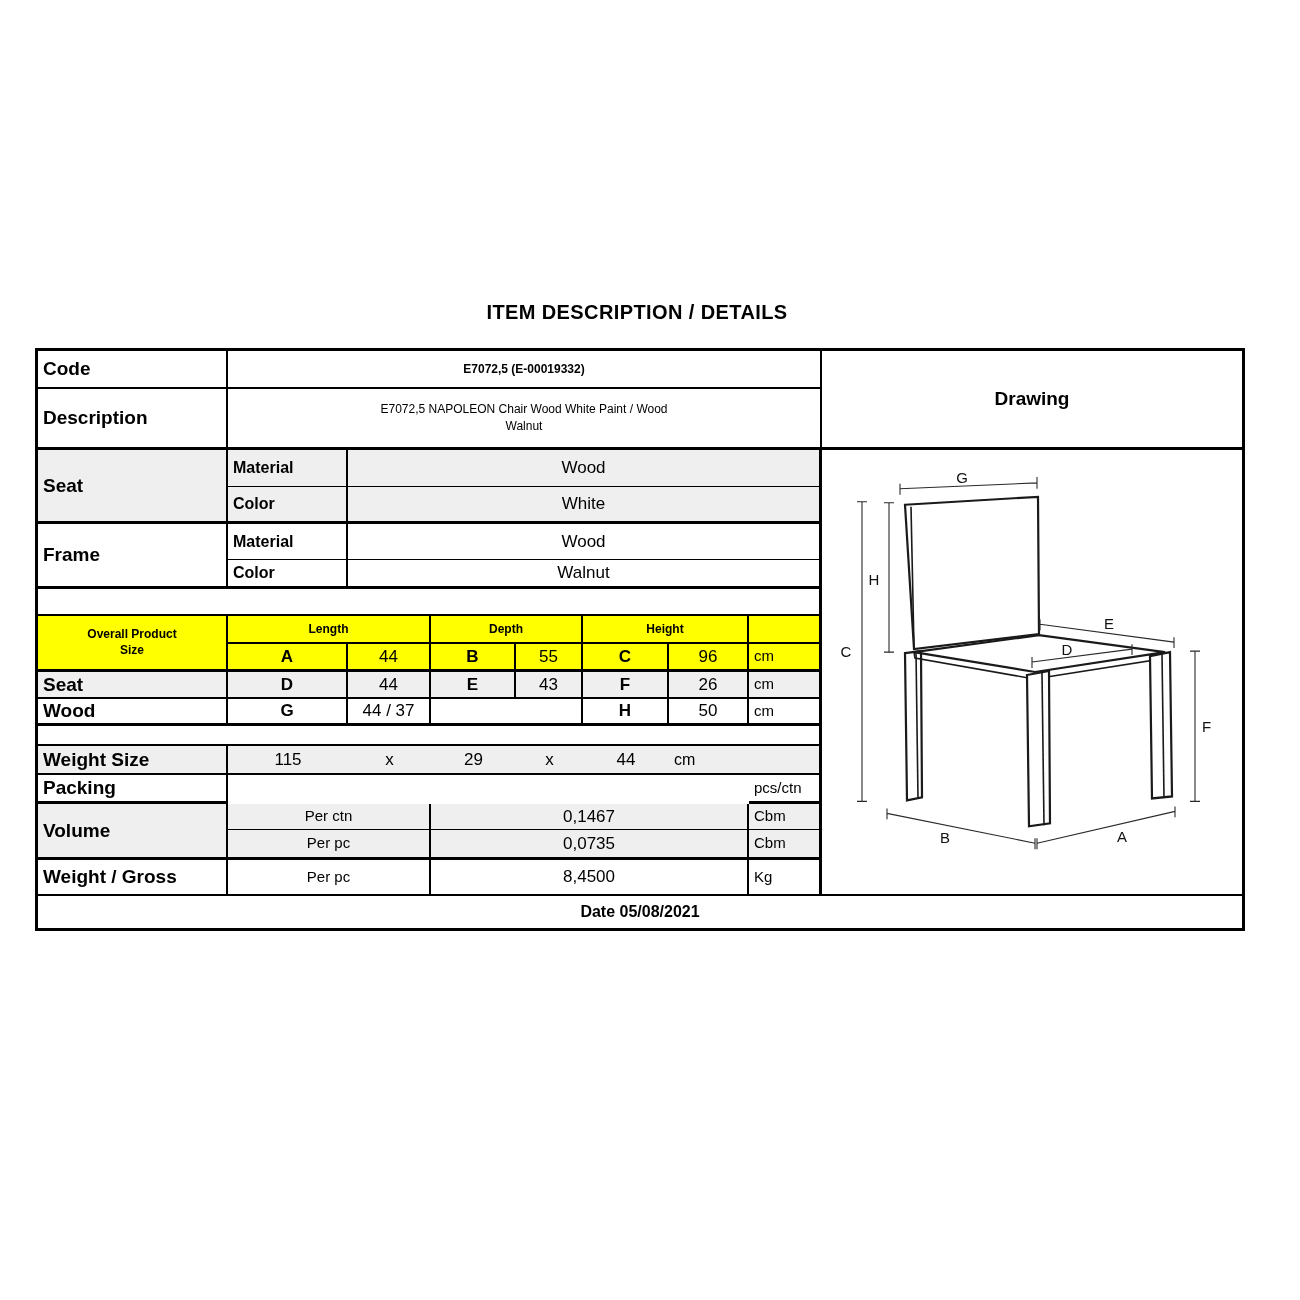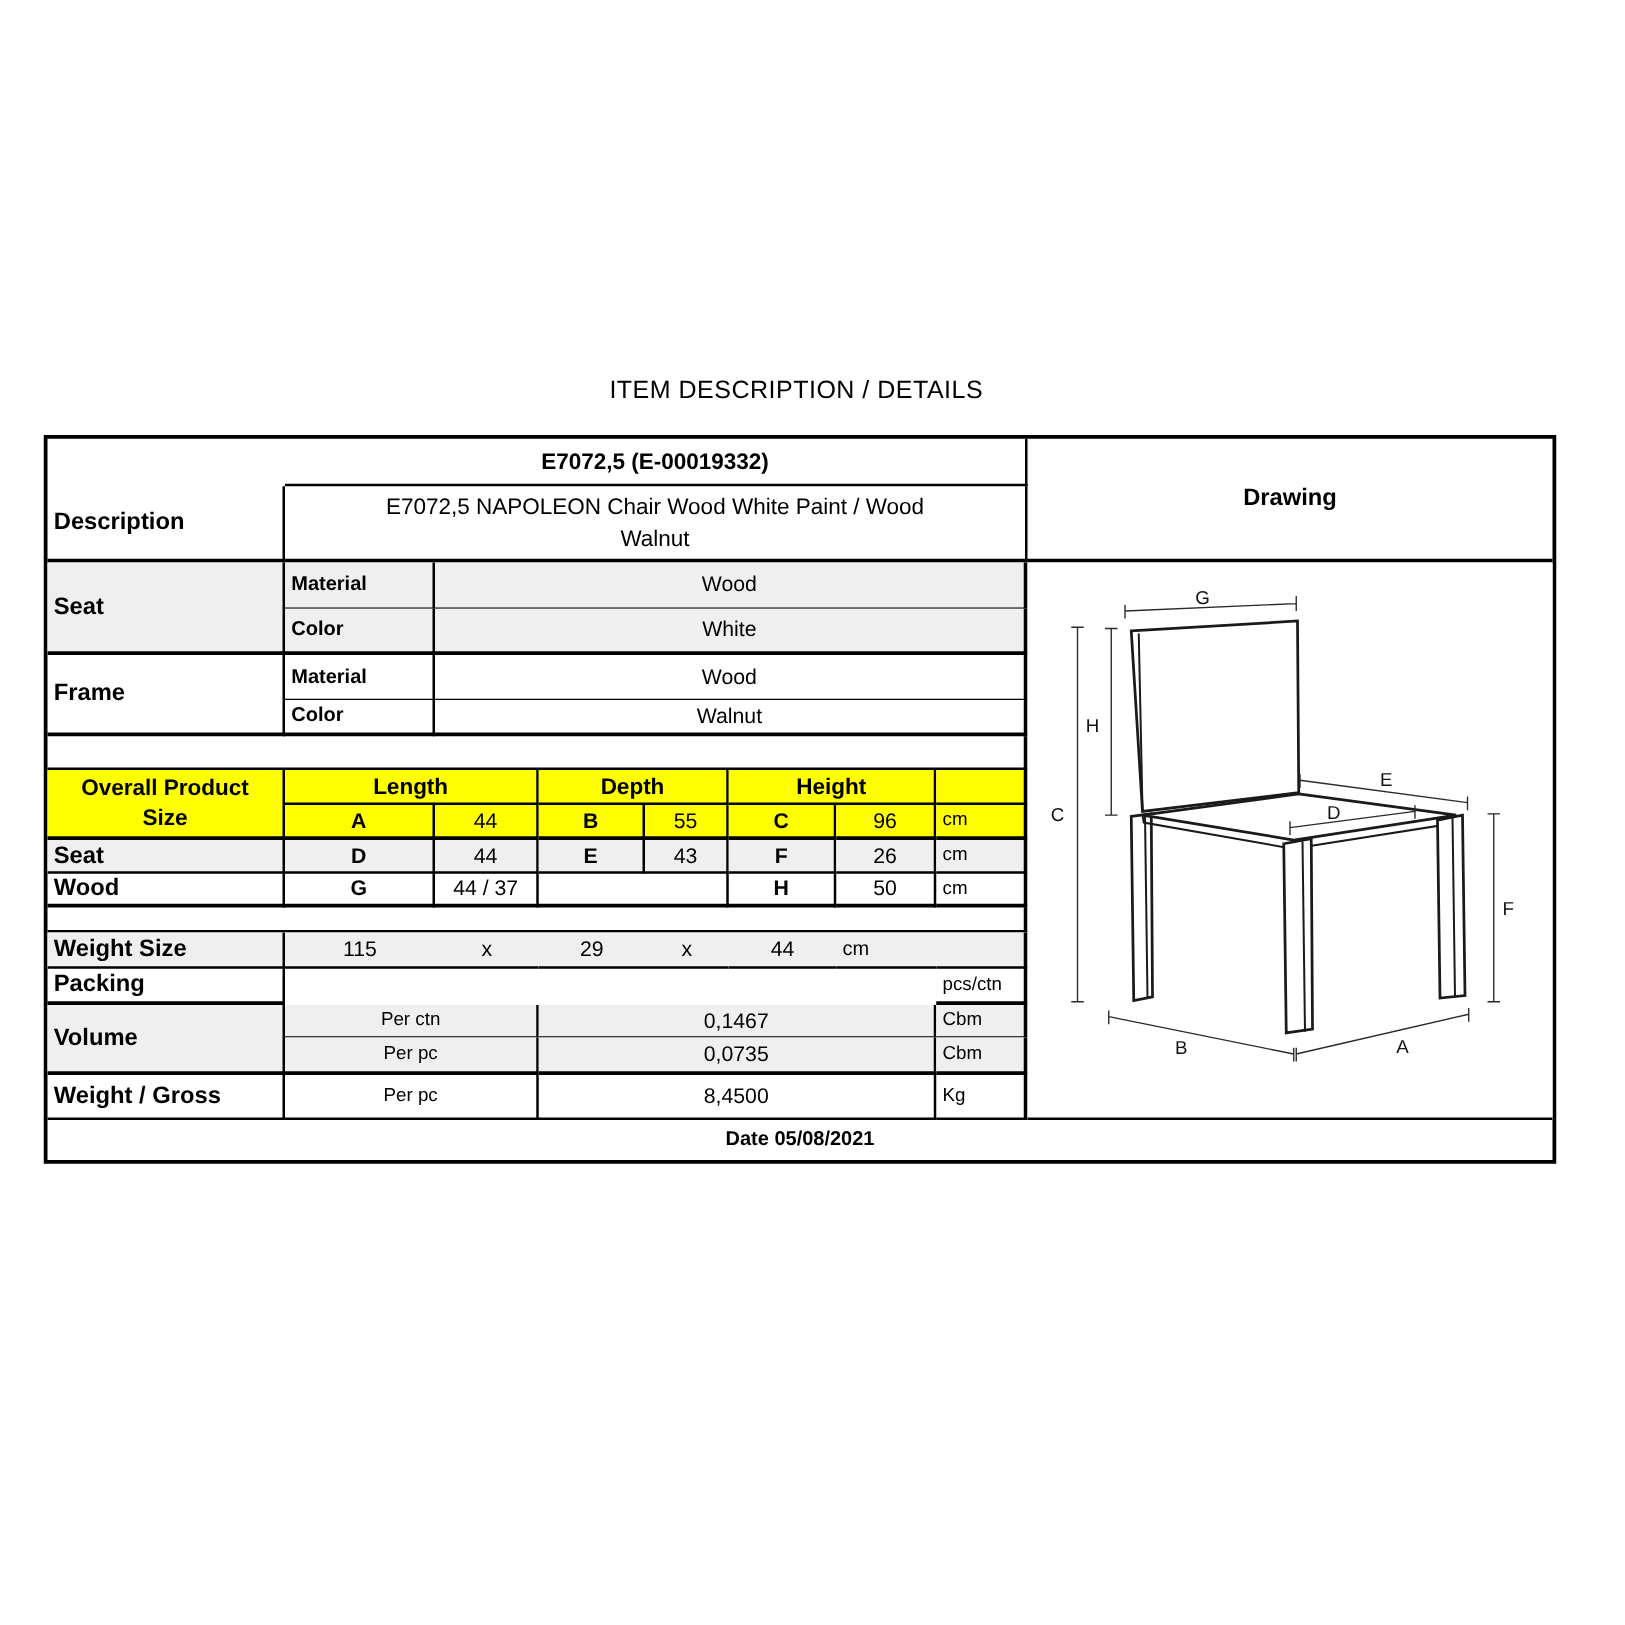--- a/index.html
+++ b/index.html
@@ -1,48 +1,49 @@
 <!DOCTYPE html>
 <html><head>
 <meta charset="utf-8">
 <style>
   html,body{margin:0;padding:0}
   body{width:1300px;height:1300px;background:#ffffff;position:relative;
        font-family:"Liberation Sans",sans-serif;color:#000}
   .title{position:absolute;left:35px;top:301px;width:1204px;text-align:center;
-         font-size:20px;font-weight:400;letter-spacing:.4px}
+         font-size:20px;font-weight:700;letter-spacing:.4px}
   .sheet{position:absolute;left:35px;top:348px;display:grid;background:#fff;
          grid-template-columns:190px 120px 83px 85px 67px 86px 80px 73px 420px;
          grid-template-rows:38px 61px 37px 37px 36px 29px 27px 28px 28px 27px 27px 20px 29px 29px 26px 30px 36px 32px;
          border:3px solid #000}
   .c{display:flex;align-items:center;justify-content:center;text-align:center;
      border-right:2px solid #000;border-bottom:2px solid #000;box-sizing:border-box;
      font-size:17px;line-height:1.25;overflow:hidden}
   .left{justify-content:flex-start;text-align:left;padding-left:5px}
   .bold{font-weight:700}
   .bb0{border-bottom:none}.bb1{border-bottom-width:1px}.bb3{border-bottom-width:3px}
   .br0{border-right:none}.br3{border-right-width:3px}
   .gray{background:#efefef}
   .yellow{background:#ffff00}
-  .f15{font-size:15px}.f16{font-size:16px}.f18{font-size:18px}.f19{font-size:19px}
+  .f15{font-size:15px}.f16{font-size:16px}.f18{font-size:12px}.f19{font-size:19px}
   .prewrap{white-space:pre-line}
   .dcell{position:relative;border-bottom:2px solid #000;box-sizing:border-box;background:#fff}
   .dcell svg{display:block}
   svg text{font-family:"Liberation Sans",sans-serif;font-size:15px;fill:#111}
   svg .ln{stroke:#1a1a1a;stroke-width:2.2;fill:#fff}
   svg .thin{stroke:#1a1a1a;stroke-width:1.6;fill:none}
   svg .dim{stroke:#2a2a2a;stroke-width:1.1;fill:none}
 </style>
 </head>
 <body>
 
 <div class="title">ITEM DESCRIPTION / DETAILS</div>
 
 <div class="sheet">
 
+  <div class="c left f19 bold" style="grid-area:1/1/2/2">Code</div>
   <div class="c f18 bold" style="grid-area:1/2/2/9">E7072,5 (E-00019332)</div>
   <div class="c left f19 bold bb3" style="grid-area:2/1/3/2">Description</div>
 
   <div class="c f19 bold bb3 br0" style="grid-area:1/9/3/10">Drawing</div>
   <div class="c f18 bb3 prewrap" style="grid-area:2/2/3/9;line-height:1.45">E7072,5 NAPOLEON Chair Wood White Paint / Wood
 Walnut</div>
 
   <div class="c left f19 bold gray bb3" style="grid-area:3/1/5/2">Seat</div>
   <div class="c left f16 bold gray bb1" style="grid-area:3/2/4/3">Material</div>
   <div class="c gray bb1 br3" style="grid-area:3/3/4/9">Wood</div>

